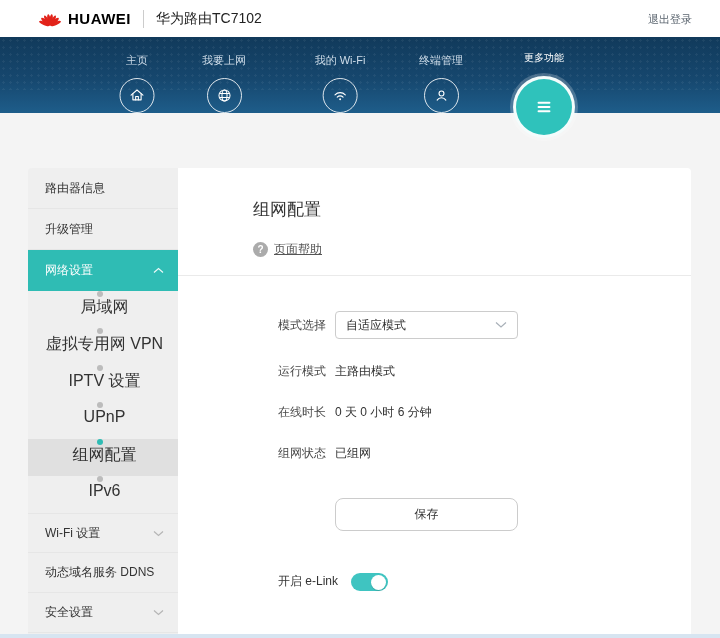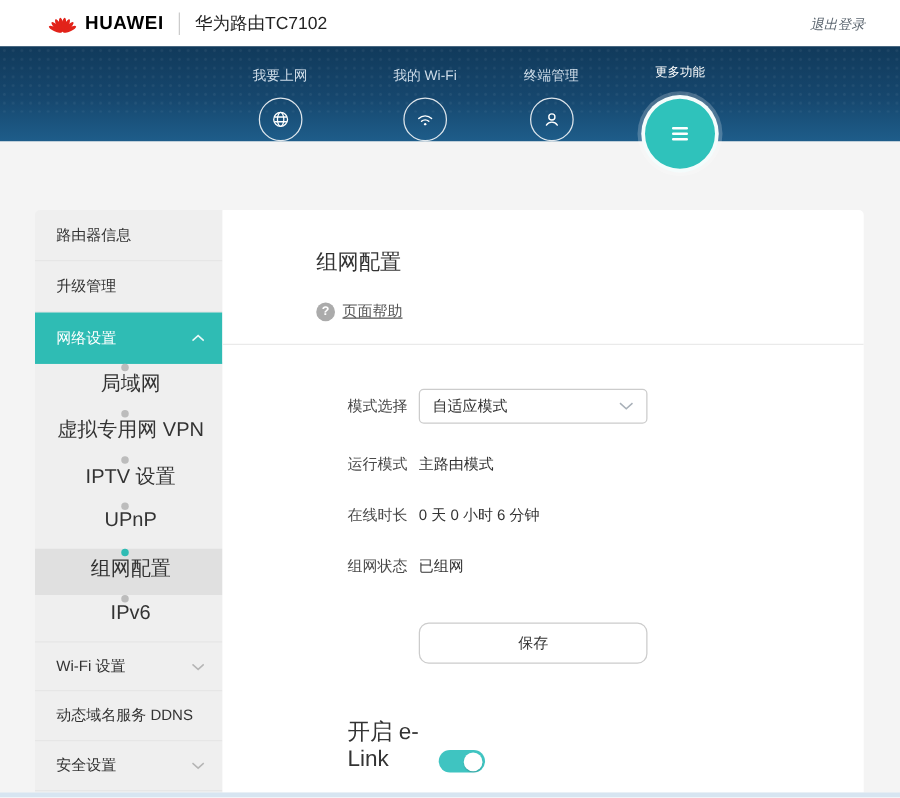--- a/index.html
+++ b/index.html
@@ -8,21 +8,21 @@
     background:#f4f4f4;
     font-family:"Liberation Sans","DejaVu Sans",sans-serif;
     -webkit-font-smoothing:antialiased;
   }
   
   .header{position:absolute;top:0;left:0;right:0;height:37px;background:#fff;}
   .brand-row{display:flex;align-items:center;height:100%;padding-left:38px;}
   .brand-text{font-size:15px;font-weight:700;color:#000;letter-spacing:.5px;margin-left:6px;}
   .v-div{width:1px;height:18px;background:#ccc;margin:0 12px;}
   .product{font-size:14px;color:#222;}
-  .logout{position:absolute;right:28px;top:12px;font-size:11px;color:#5c6670;cursor:pointer;font-style:italic;}
+  .logout{position:absolute;right:28px;top:12px;font-size:11px;color:#5c6670;cursor:pointer;}
   
   .nav{position:absolute;top:37px;left:0;right:0;height:76px;
     background:linear-gradient(180deg,#113a5b 0%,#16476e 55%,#1e5d8a 100%);}
   .nav::before{content:"";position:absolute;inset:0 0 30% 0;
     background-image:radial-gradient(rgba(255,255,255,.055) 1px,transparent 1.2px);
     background-size:7px 7px;}
   .nav-item{position:absolute;top:16px;transform:translateX(-50%);text-align:center;cursor:pointer;}
   .nav-label{font-size:11px;color:#cfdde9;margin-bottom:10px;white-space:nowrap;}
   .nav-circle{width:33px;height:33px;border:1px solid rgba(255,255,255,.85);border-radius:50%;
     margin:0 auto;display:flex;align-items:center;justify-content:center;}
@@ -58,21 +58,21 @@
   .form-row{display:flex;align-items:center;margin:0 0 0 90px;font-size:12px;color:#333;}
   .form-row + .form-row{margin-top:24px;}
   .form-label{width:57px;flex:0 0 auto;color:#4a4a4a;}
   .select-box{width:161px;height:26px;border:1px solid #ccc;border-radius:4px;background:#fff;
     display:flex;align-items:center;justify-content:space-between;padding:0 10px;cursor:pointer;}
   .select-value{font-size:12px;color:#333;}
   .form-value{color:#333;}
   .row-select{align-items:center;}
   .save-btn{margin:36px 0 0 147px;width:181px;height:31px;border:1px solid #ccc;border-radius:8px;
     background:#fff;font-size:12px;color:#333;display:flex;align-items:center;justify-content:center;cursor:pointer;}
-  .elink-row{margin:42px 0 0 90px;display:flex;align-items:flex-end;font-size:18px;color:#333;}
+  .elink-row{margin:42px 0 0 90px;display:flex;align-items:flex-start;font-size:12px;color:#333;}
   .elink-label{width:73px;flex:0 0 auto;}
   .toggle{width:37px;height:18px;border-radius:9px;background:#3fc4c1;position:relative;cursor:pointer;}
   .toggle .knob{position:absolute;right:2px;top:1.5px;width:15px;height:15px;border-radius:50%;background:#fff;
     box-shadow:0 1px 1px rgba(0,0,0,.15);}
   .bottom-bar{position:absolute;left:0;right:0;bottom:0;height:4px;background:#d7e5f1;}
 </style>
 </head>
 <body>
 
 <div class="header">
@@ -93,20 +93,30 @@
     </span>
     <span class="brand-text">HUAWEI</span>
     <span class="v-div"></span>
     <span class="product">华为路由TC7102</span>
   </div>
   <span class="logout">退出登录</span>
 </div>
 
 <div class="nav">
 
+  <div class="nav-item" style="left:137px;">
+    <div class="nav-label">主页</div>
+    <div class="nav-circle">
+      <svg width="19" height="19" viewBox="0 0 24 24" fill="none" stroke="#fff" stroke-width="1.4" stroke-linecap="round" stroke-linejoin="round">
+        <path d="M4.5 11.5 L12 5 L19.5 11.5"></path>
+          <path d="M6.8 10 V17.5 H17.2 V10"></path>
+          <path d="M10.3 17.5 V13.2 H13.7 V17.5"></path>
+      </svg>
+    </div>
+  </div>
 
   <div class="nav-item" style="left:224px;">
     <div class="nav-label">我要上网</div>
     <div class="nav-circle">
       <svg width="19" height="19" viewBox="0 0 24 24" fill="none" stroke="#fff" stroke-width="1.3">
         <circle cx="12" cy="12" r="7"></circle>
           <ellipse cx="12" cy="12" rx="3.2" ry="7"></ellipse>
         <path d="M5.6 9.6 H18.4 M5.6 14.4 H18.4"></path>
       </svg>
     </div>

